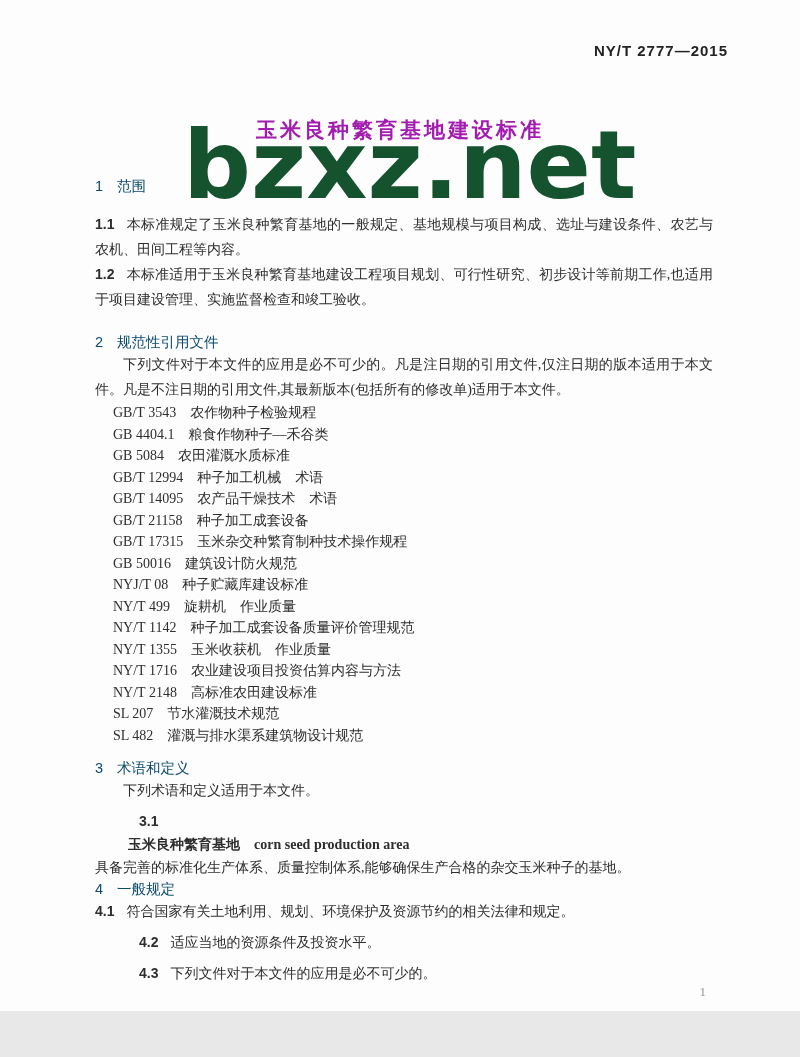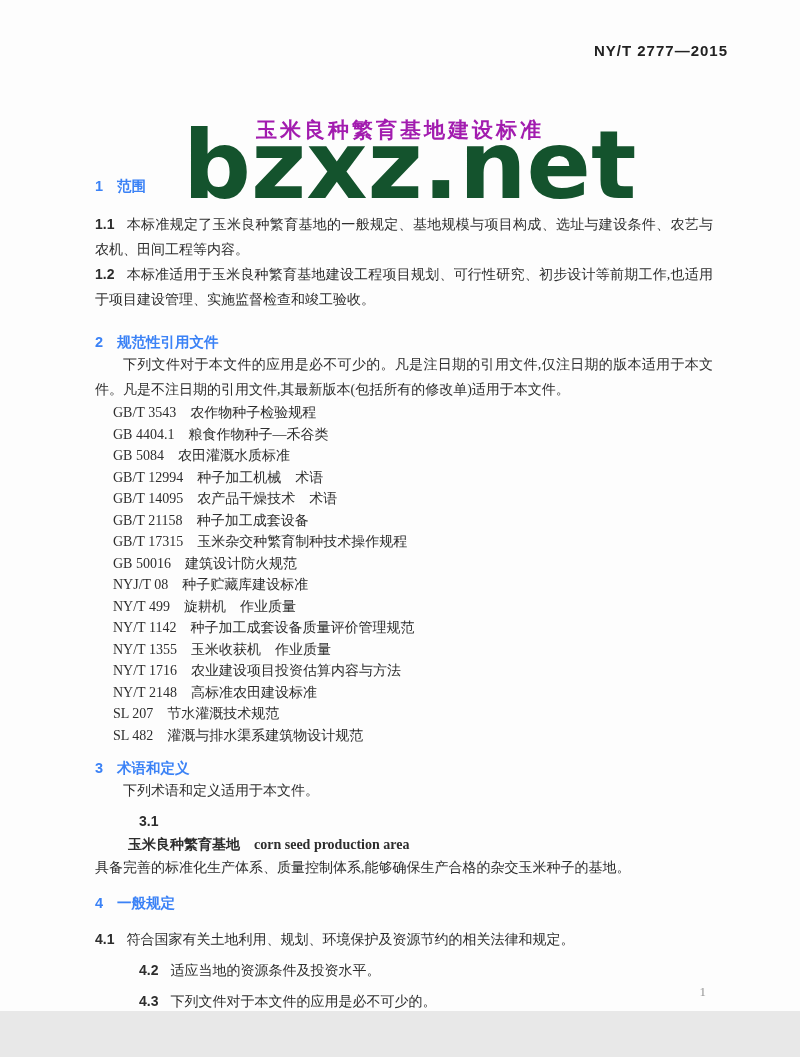--- a/index.html
+++ b/index.html
@@ -55,23 +55,23 @@
     top: 176px;
     left: 95px;
     width: 618px;
     z-index: 2;
     font-size: 14px;
     line-height: 25px;
     text-align: justify;
   }
   .sec-heading {
     font-family: "Liberation Sans", sans-serif;
-    font-weight: bold;
+    font-weight: normal;
     font-size: 14.5px;
-    color: #3b82f6;
+    color: #0c4a6e;
     line-height: 20px;
     text-align: left;
   }
   .sec-heading .h-num { display: inline-block; margin-right: 14px; }
   .clause { margin-top: 0; }
   .clause .c-num {
     font-family: "Liberation Sans", sans-serif;
     font-weight: bold;
     margin-right: 12px;
   }
@@ -101,21 +101,21 @@
     position: absolute;
     top: 984px;
     right: 94px;
     font-size: 13px;
     color: #969696;
     z-index: 2;
   }
   .mt6  { margin-top: 6px; margin-left: 44px; }
   .mt10 { margin-top: 0; }
   .mt12 { margin-top: 12px; }
-  .mt14 { margin-top: 14px; }
+  .mt14 { }
   .mt16 { margin-top: 16px; }
   .mt20 { margin-top: 20px; }
 </style>
 </head>
 <body>
 
 <div class="page">
 
   <div class="doc-number">NY/T 2777—2015</div>
 

